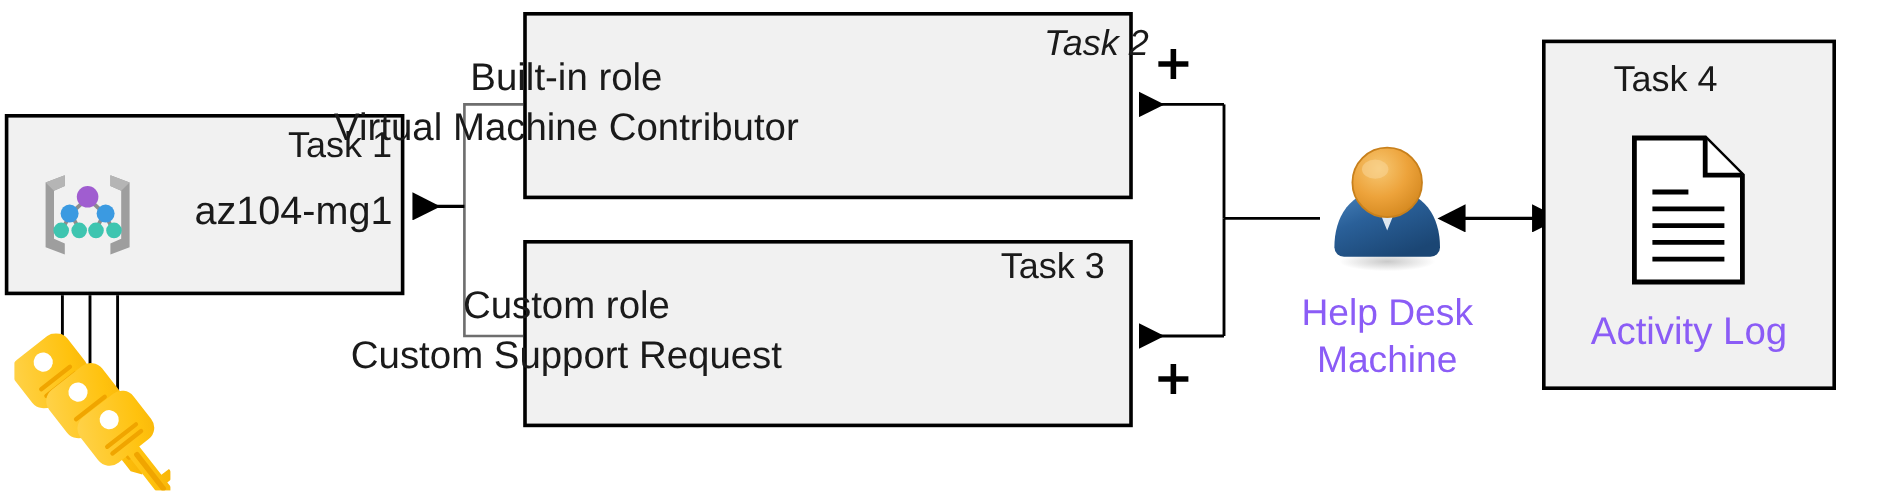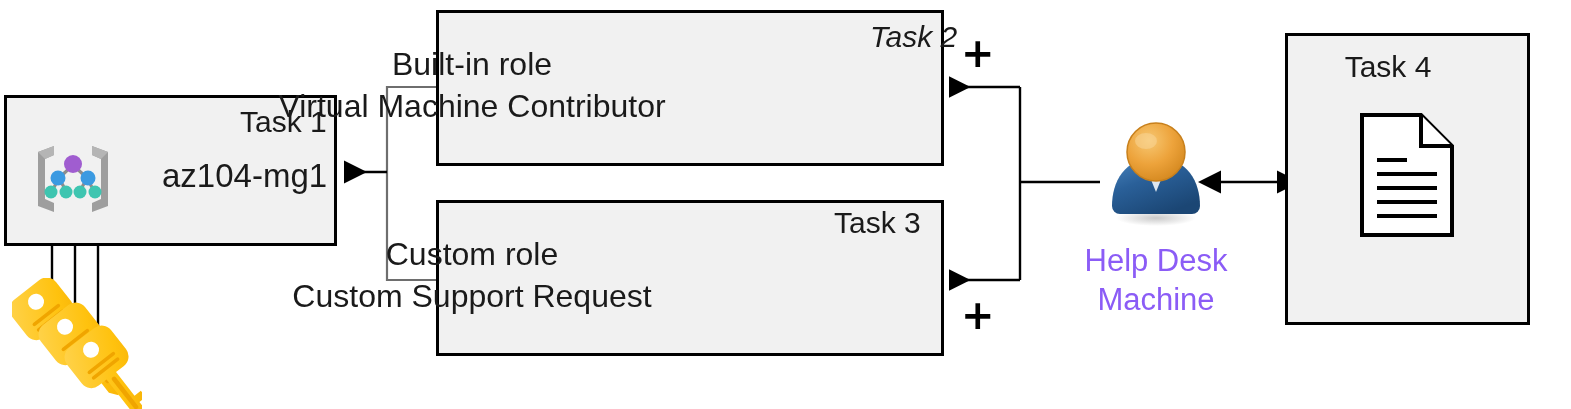--- a/index.html
+++ b/index.html
@@ -231,14 +231,15 @@
       <path d="M62,3 L62,34 L93,34" fill="#ffffff" stroke="#000000" stroke-width="4" stroke-linejoin="miter"></path>
       <g stroke="#000000" stroke-width="4" stroke-linecap="butt">
         <line x1="18" y1="48" x2="48" y2="48"></line>
         <line x1="18" y1="62" x2="78" y2="62"></line>
         <line x1="18" y1="76" x2="78" y2="76"></line>
         <line x1="18" y1="90" x2="78" y2="90"></line>
         <line x1="18" y1="104" x2="78" y2="104"></line>
       </g>
     </svg>
   </div>
+  <div class="plain-text" style="left:1285px; top:258px; width:245px; font-size:32px;">Activity Log</div>
 
 </div>
 
 </body></html>

